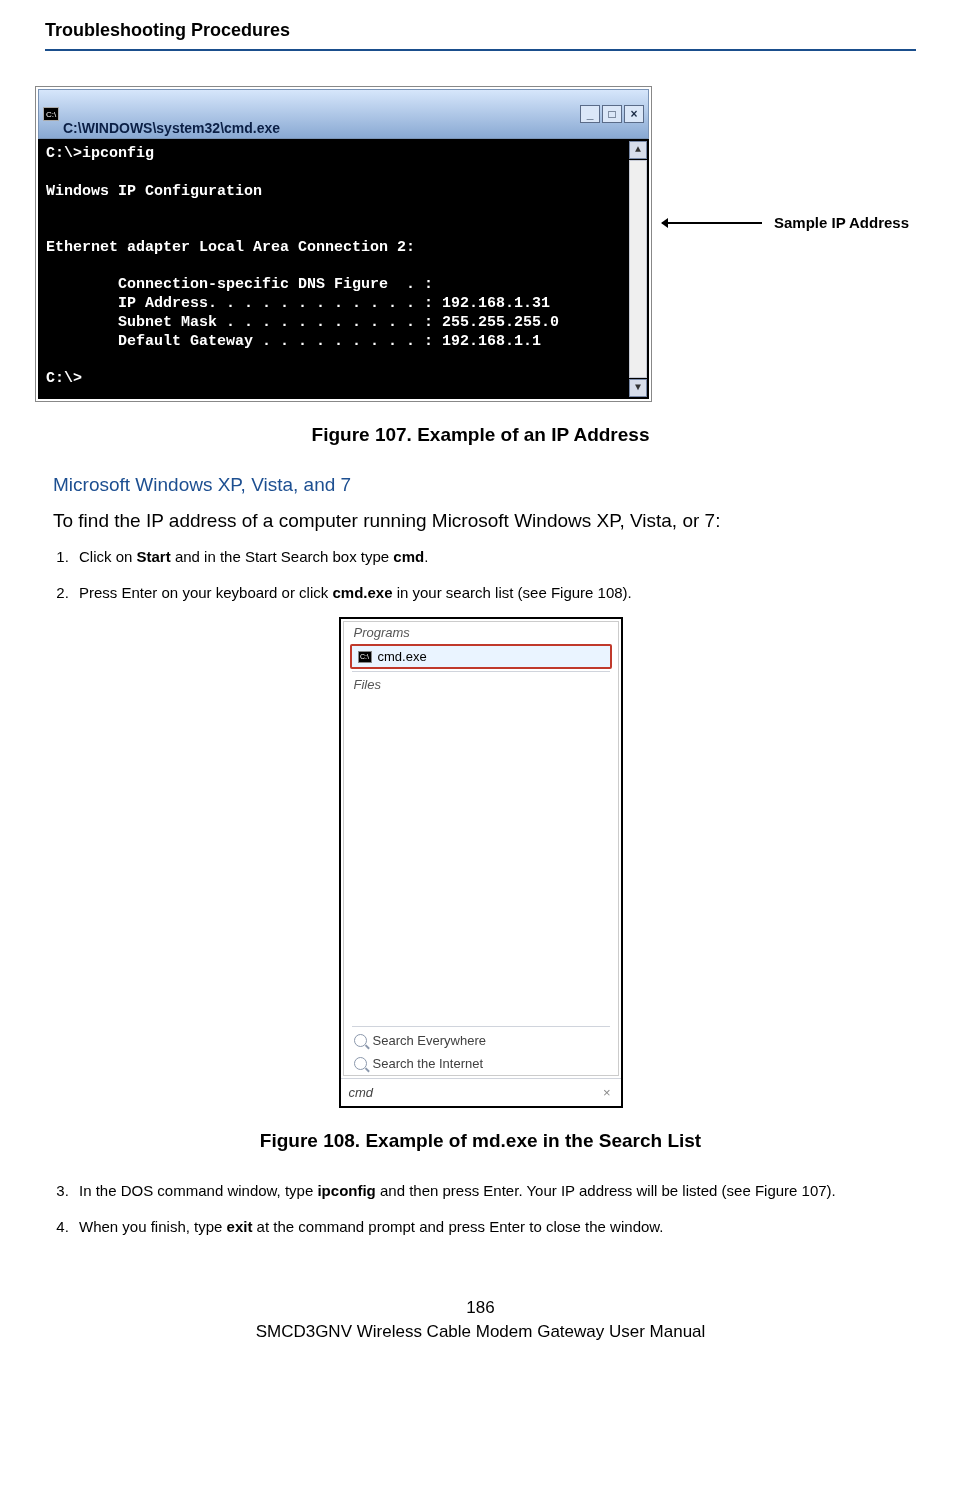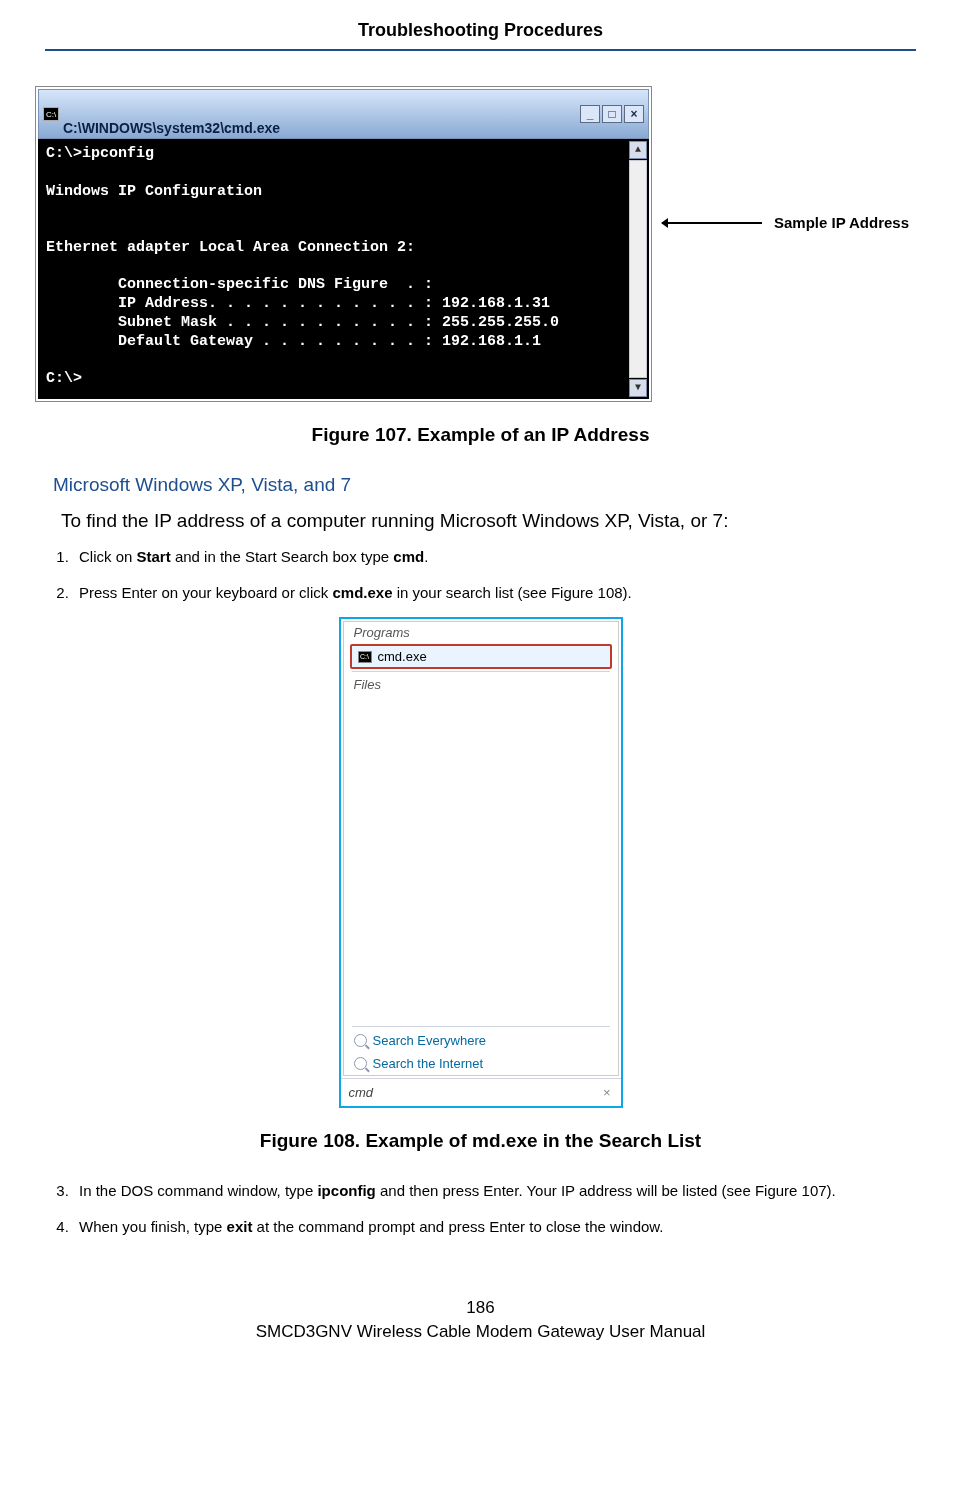--- a/index.html
+++ b/index.html
@@ -5,21 +5,21 @@
     * { box-sizing: border-box; margin: 0; padding: 0; }
     body {
       font-family: Arial, Helvetica, sans-serif;
       font-size: 18px;
       background: #fff;
       color: #000;
       width: 961px;
       padding: 20px 45px 30px 45px;
     }
     .header-title {
-      text-align: center;
+      text-align: left;
       font-weight: bold;
       font-size: 18px;
       padding-bottom: 8px;
     }
     .hr-top {
       border: none;
       border-top: 2.5px solid #1a4e8c;
       margin-bottom: 35px;
     }
     .cmd-row {
@@ -148,41 +148,41 @@
     .section-heading {
       font-weight: normal;
       color: #1d4f91;
       font-size: 19px;
       margin-bottom: 14px;
       margin-left: 8px;
     }
     .body-text {
       font-size: 19px;
       margin-bottom: 14px;
-      margin-left: 16px;
+      margin-left: 8px;
     }
     ol.steps {
       list-style: decimal;
       padding-left: 28px;
       font-size: 15px;
     }
     ol.steps li {
       margin-bottom: 14px;
       padding-left: 6px;
       line-height: 1.45;
     }
     .bold { font-weight: bold; }
     .search-wrap {
       display: flex;
       justify-content: center;
       margin: 14px 0 8px 0;
     }
     .search-panel {
       width: 284px;
-      border: 2px solid #0ea5e9;
+      border: 2px solid #000000;
       background: #fff;
     }
     .sp-inner-border {
       border: 1px solid #ccc;
       margin: 2px;
     }
     .sp-section-label {
       font-family: "Segoe UI", Tahoma, Arial, sans-serif;
       font-size: 13px;
       color: #555;
@@ -223,21 +223,21 @@
       height: 330px;
       background: #fff;
     }
     .sp-search-row {
       display: flex;
       align-items: center;
       gap: 6px;
       padding: 4px 10px;
       font-family: "Segoe UI", Tahoma, Arial, sans-serif;
       font-size: 13px;
-      color: #0369a1;
+      color: #404040;
     }
     .mag-icon {
       width: 13px;
       height: 13px;
       border: 1.5px solid #8b98ac;
       border-radius: 50%;
       position: relative;
       display: inline-block;
     }
     .mag-icon::after {

